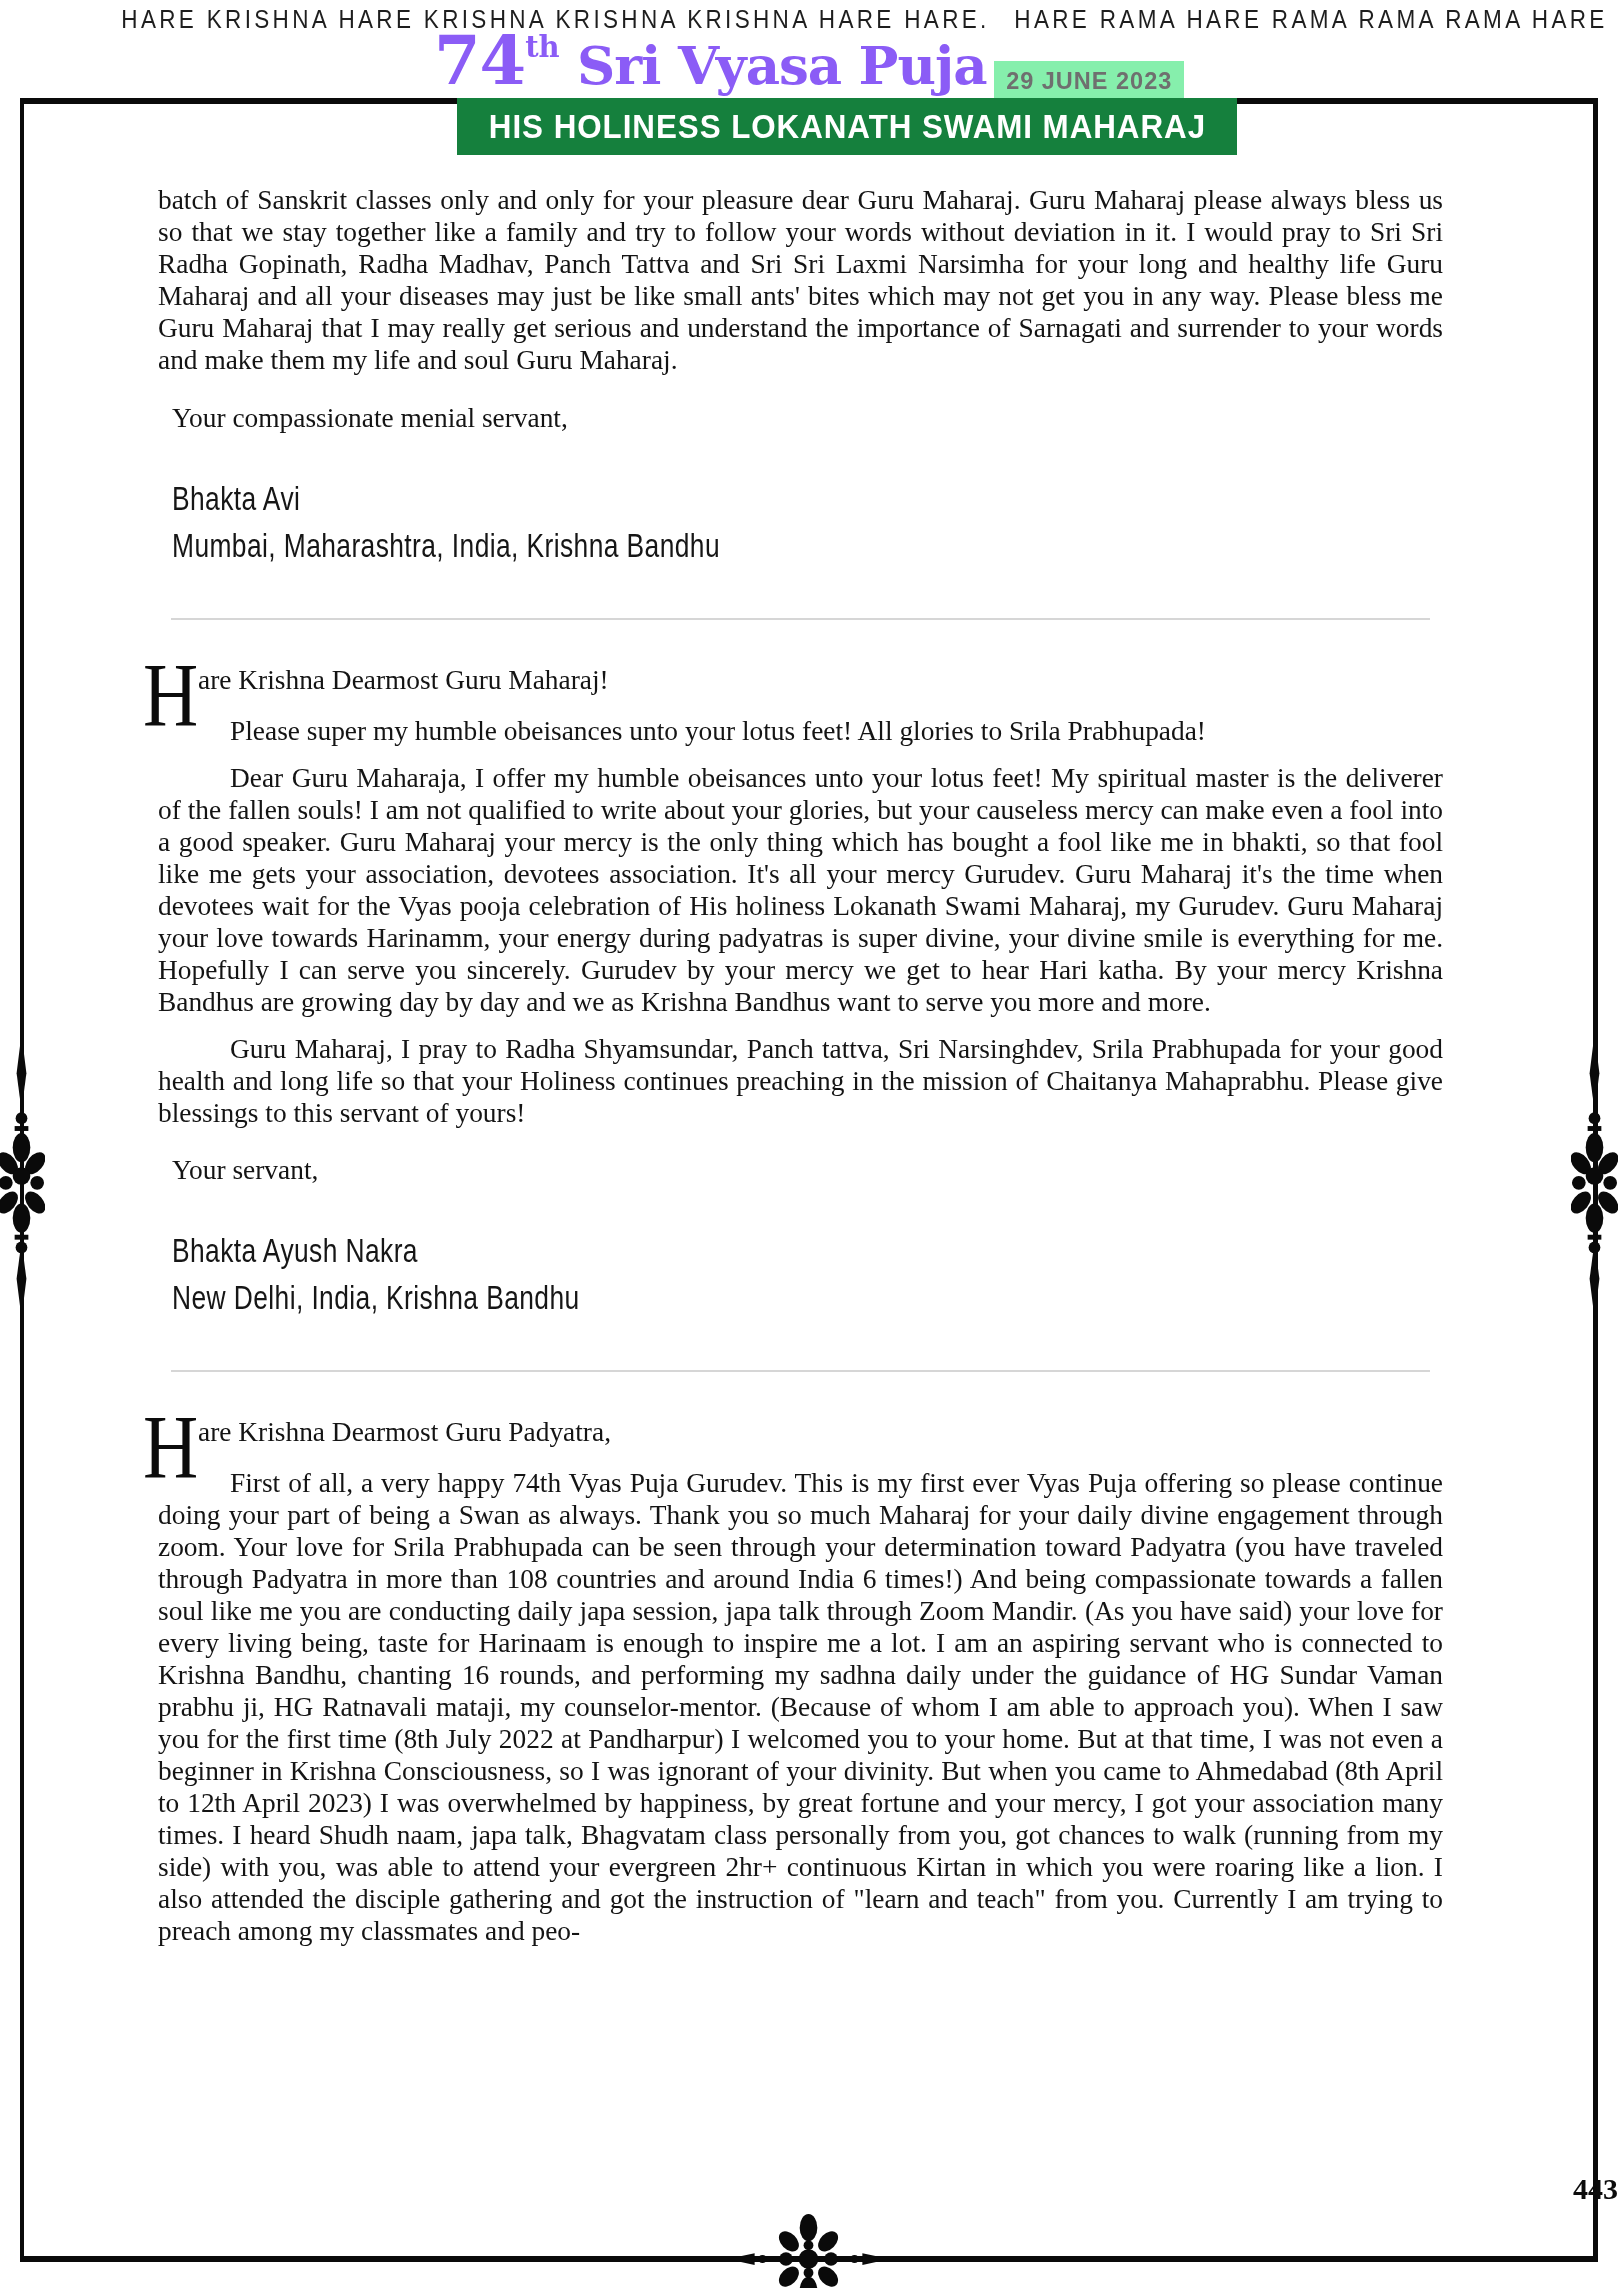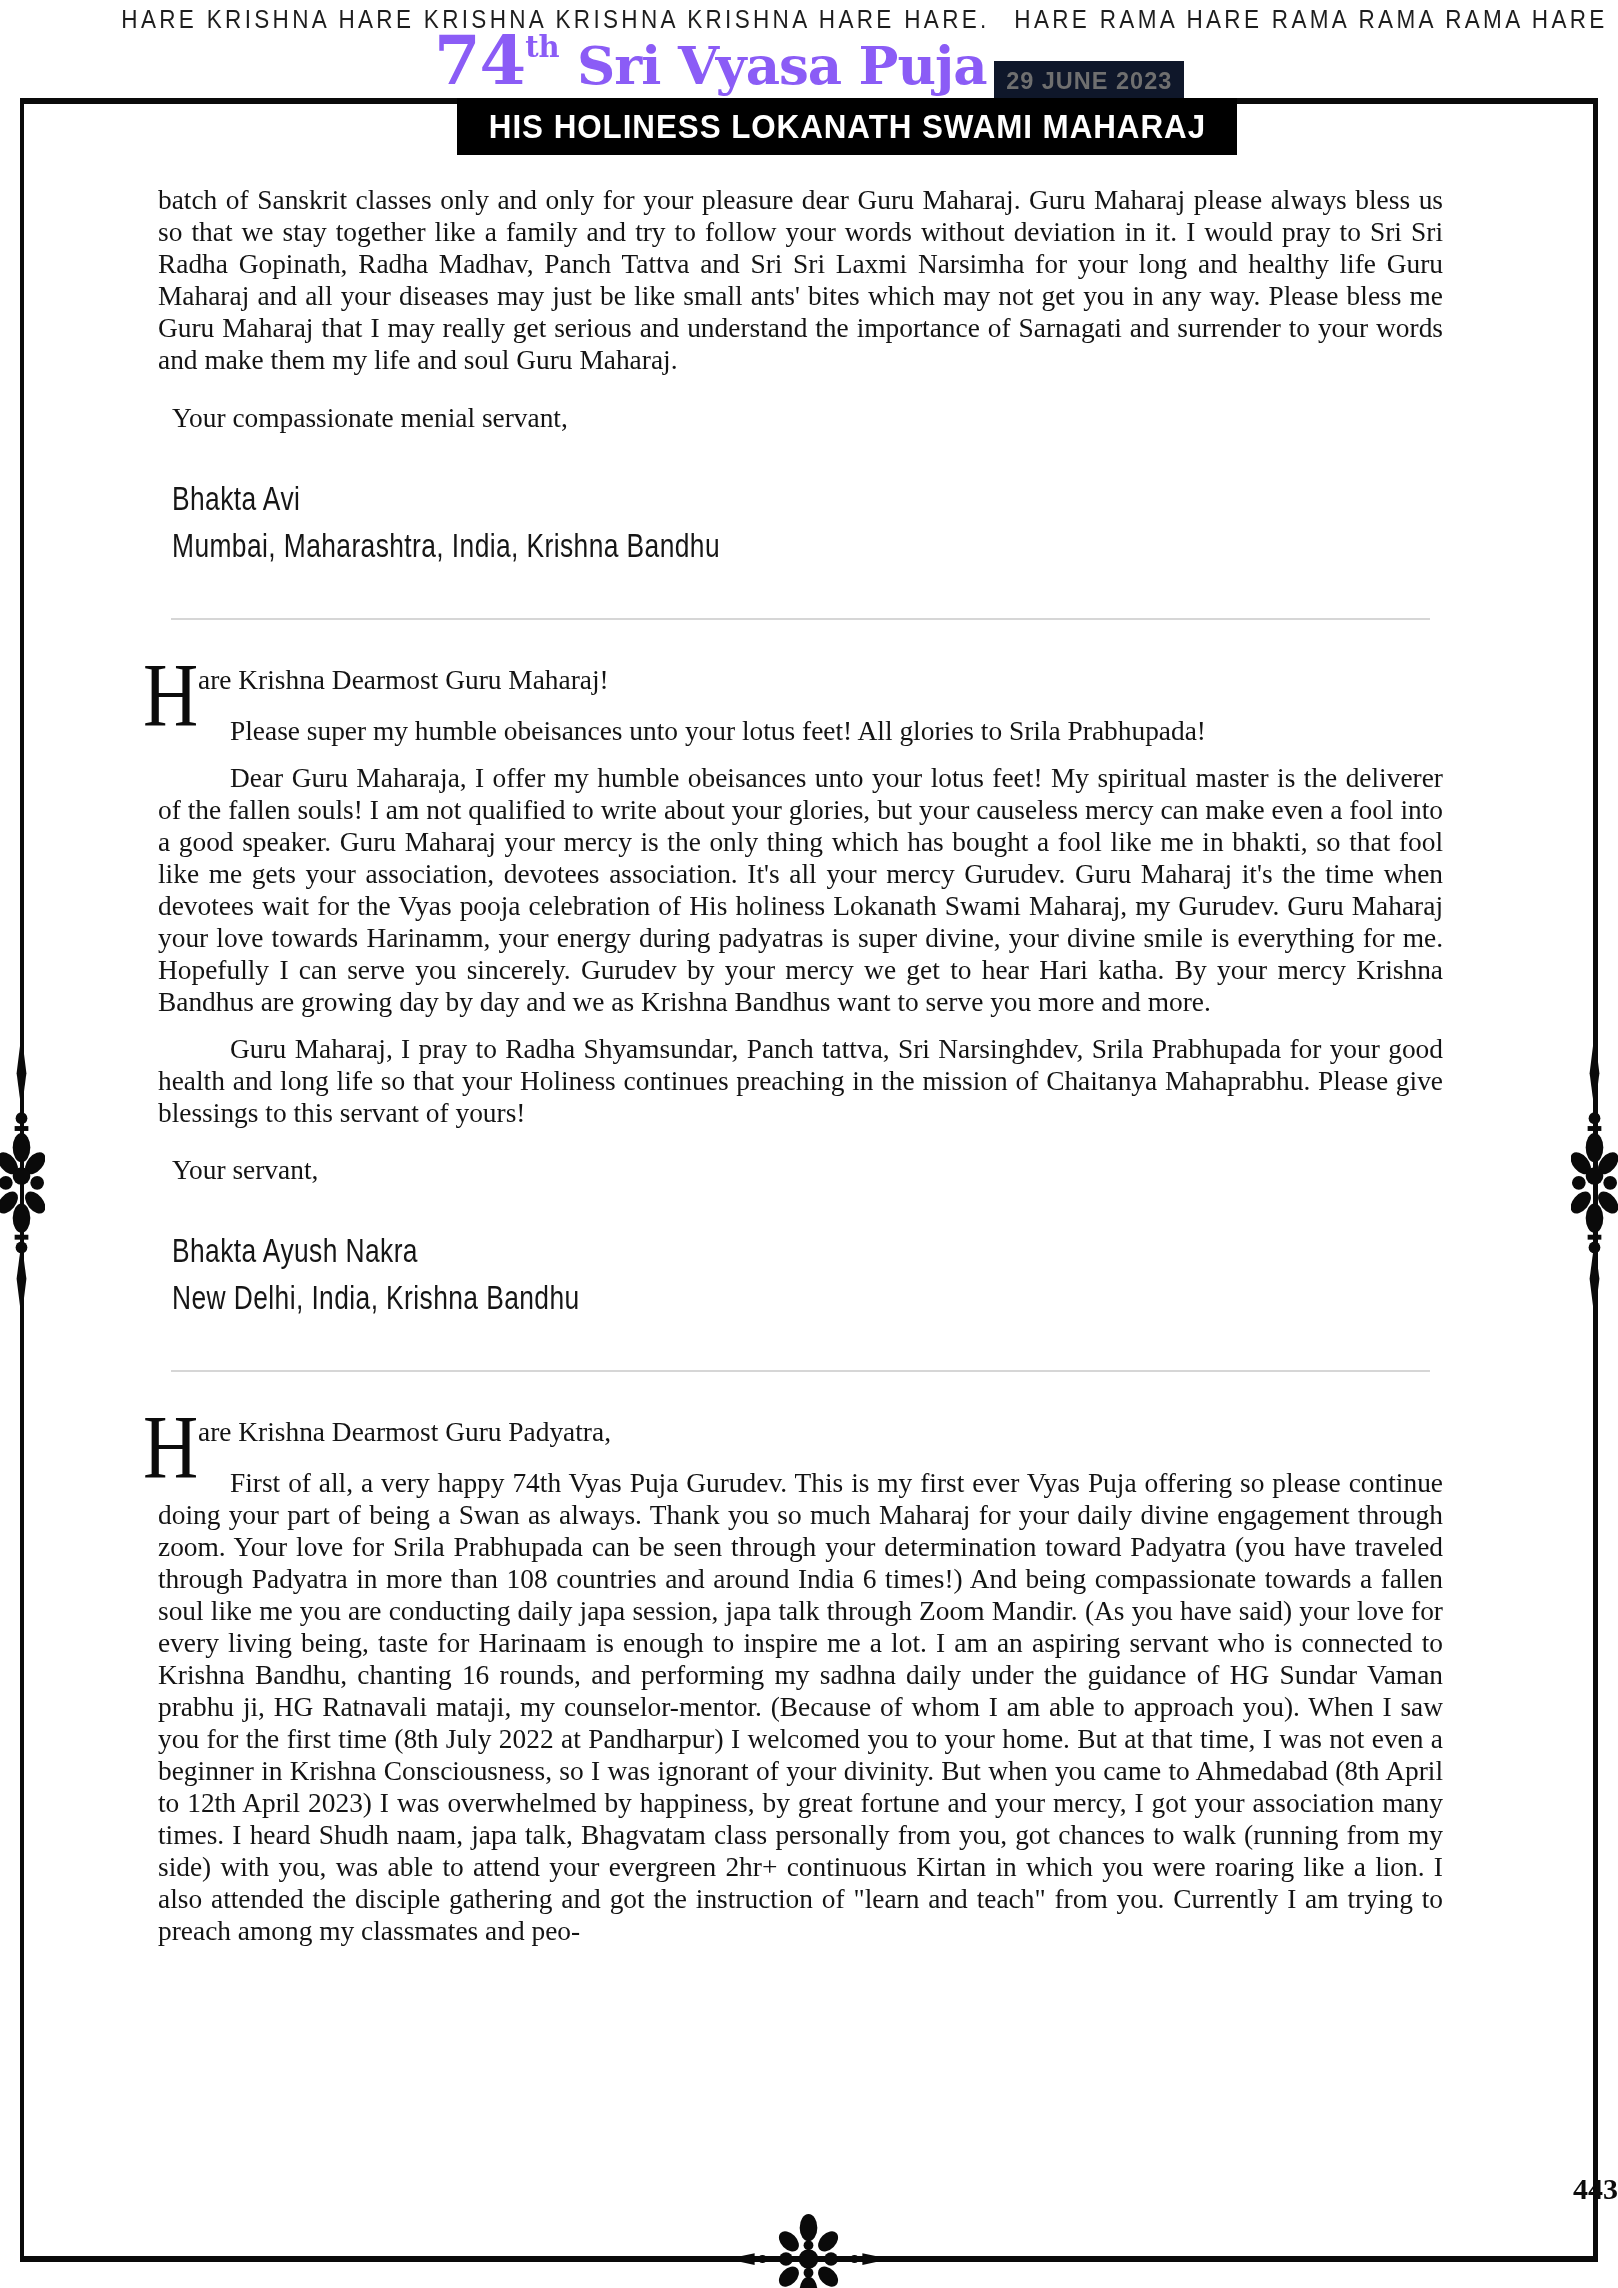--- a/index.html
+++ b/index.html
@@ -12,32 +12,32 @@
           color:#1e1e1e;white-space:nowrap;transform:scaleX(0.85);transform-origin:center top;}
   .mantra .gap{display:inline-block;width:29px;}
 
   
   .title-row{position:absolute;top:27.4px;left:0;width:100%;display:flex;
              justify-content:center;align-items:flex-end;gap:7.8px;}
   .title{font-family:"DejaVu Serif",serif;font-weight:bold;font-size:53px;
          letter-spacing:-1px;line-height:1;color:#8b5cf6;}
   .title .num{font-size:67px;}
   .title .ord{font-size:29px;vertical-align:27.4px;letter-spacing:0;}
-  .badge{background:#0f172a;color:#6f6f6f;font-family:"Liberation Sans",sans-serif;
+  .badge{background:#86efac;color:#6f6f6f;font-family:"Liberation Sans",sans-serif;
          font-weight:bold;font-size:23.5px;padding:6.9px 11.8px;letter-spacing:1px;
          margin-bottom:-7.8px;white-space:nowrap;}
 
   
   .top-rule{position:absolute;left:19.6px;top:98px;width:1578px;height:5.9px;background:#0a0a0a;}
   .border-left{position:absolute;left:19.6px;top:98px;width:4.9px;height:2164px;background:#0a0a0a;}
   .border-right{position:absolute;left:1593px;top:98px;width:4.9px;height:2164px;background:#0a0a0a;}
   .border-bottom{position:absolute;left:19.6px;top:2256px;width:1578px;height:5.9px;background:#0a0a0a;}
 
   
-  .banner{position:absolute;left:457px;top:98px;width:780px;height:57px;background:#000000;
+  .banner{position:absolute;left:457px;top:98px;width:780px;height:57px;background:#15803d;
           display:flex;align-items:center;justify-content:center;}
   .banner span{color:#ffffff;font-family:"Liberation Sans",sans-serif;font-weight:bold;
                font-size:33px;letter-spacing:1px;transform:scaleX(0.95);white-space:nowrap;}
 
   
   .content{position:absolute;left:143px;top:169px;width:1315px;}
   p.body{margin:15px;font-size:27.4px;line-height:32px;text-align:justify;color:#141414;}
   p.indent{text-indent:72px;}
   .after-head{margin-top:39px;}
   .signoff{margin:25.5px 0 0 29px;font-size:27.4px;line-height:32px;}

